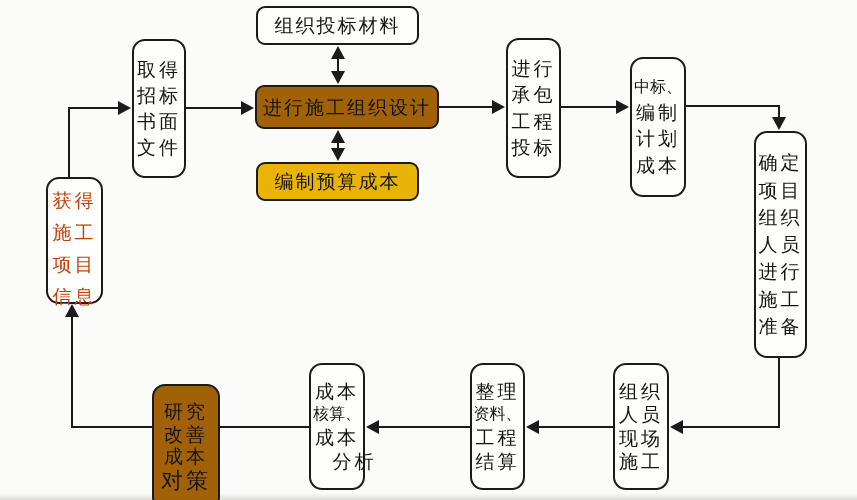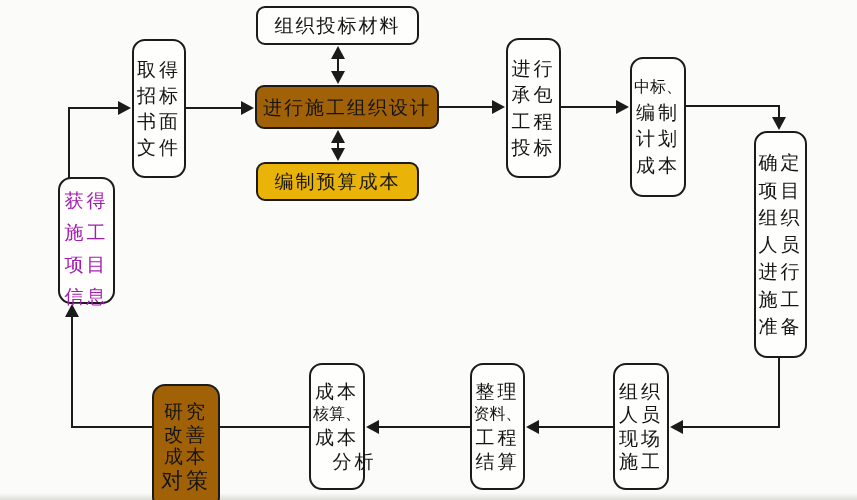--- a/index.html
+++ b/index.html
@@ -71,21 +71,21 @@
       <polyline points="613,427 534,427" fill="none" stroke="#1b1b1b" stroke-width="2"></polyline>
       <polygon points="526,427 539,420 539,434" fill="#1b1b1b"></polygon>
       <polyline points="470,427 374,427" fill="none" stroke="#1b1b1b" stroke-width="2"></polyline>
       <polygon points="366,427 379,420 379,434" fill="#1b1b1b"></polygon>
       <polyline points="309,427 215,427" fill="none" stroke="#1b1b1b" stroke-width="2"></polyline>
       <polygon points="207,427 220,420 220,434" fill="#1b1b1b"></polygon>
       <polyline points="152,427 72,427 72,312" fill="none" stroke="#1b1b1b" stroke-width="2"></polyline>
       <polygon points="72,304 65,317 79,317" fill="#1b1b1b"></polygon>
     </svg>
   <div class="scan-shade"></div>
-<div class="node v" style="left: 58px; top: 177px; width: 57px; height: 127px; border-color: rgb(27, 27, 27); background: rgb(254, 254, 253); color: #a21caf; gap: 13px;">
+<div class="node v" style="left: 46px; top: 177px; width: 57px; height: 127px; border-color: rgb(27, 27, 27); background: rgb(254, 254, 253); color: #c2410c; gap: 13px;">
       <div class="line" style="font-size: 19px; letter-spacing: 3px;">获得</div>
       <div class="line" style="font-size: 19px; letter-spacing: 3px;">施工</div>
       <div class="line" style="font-size: 19px; letter-spacing: 3px;">项目</div>
       <div class="line" style="font-size: 19px; letter-spacing: 3px;">信息</div>
     </div>
     <div class="node v" style="left: 132px; top: 39px; width: 54px; height: 139px; border-color: rgb(27, 27, 27); background: rgb(254, 254, 253); color: rgb(20, 20, 20);">
       <div class="line" style="font-size: 19px; letter-spacing: 3px;">取得</div>
       <div class="line" style="font-size: 19px; letter-spacing: 3px;">招标</div>
       <div class="line" style="font-size: 19px; letter-spacing: 3px;">书面</div>
       <div class="line" style="font-size: 19px; letter-spacing: 3px;">文件</div>

